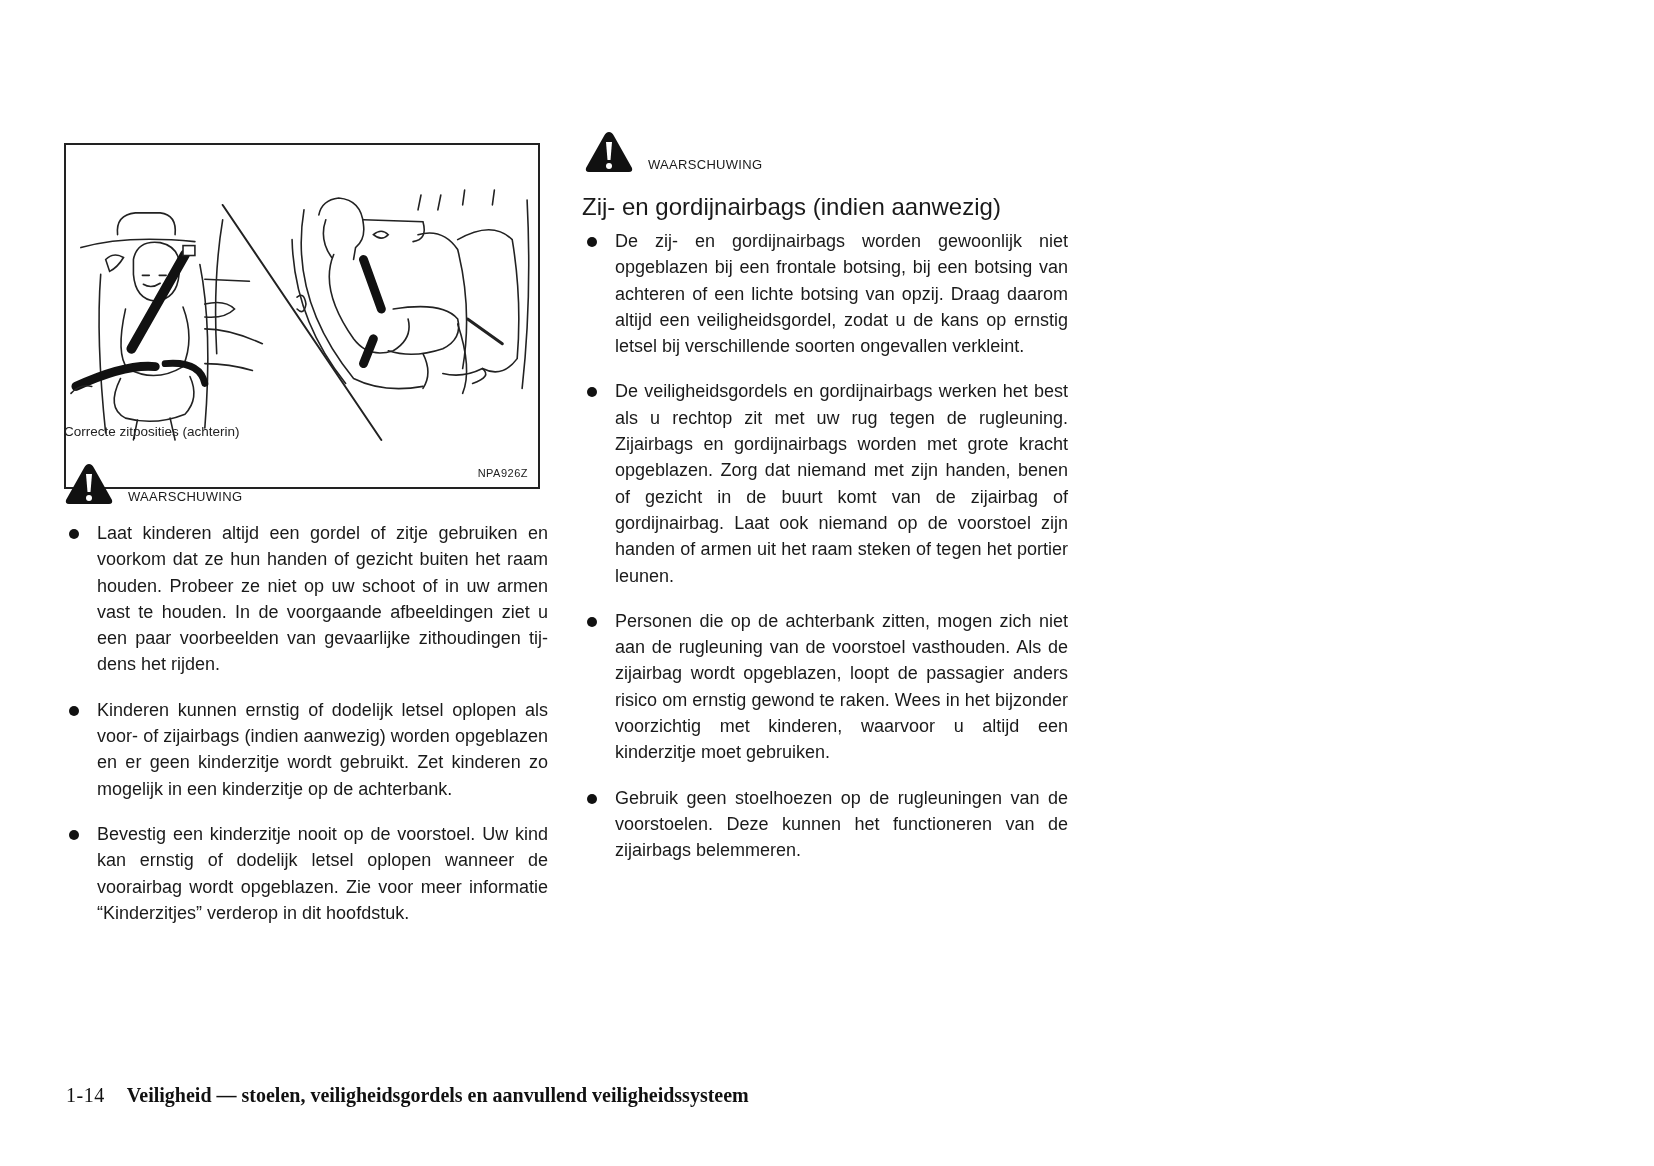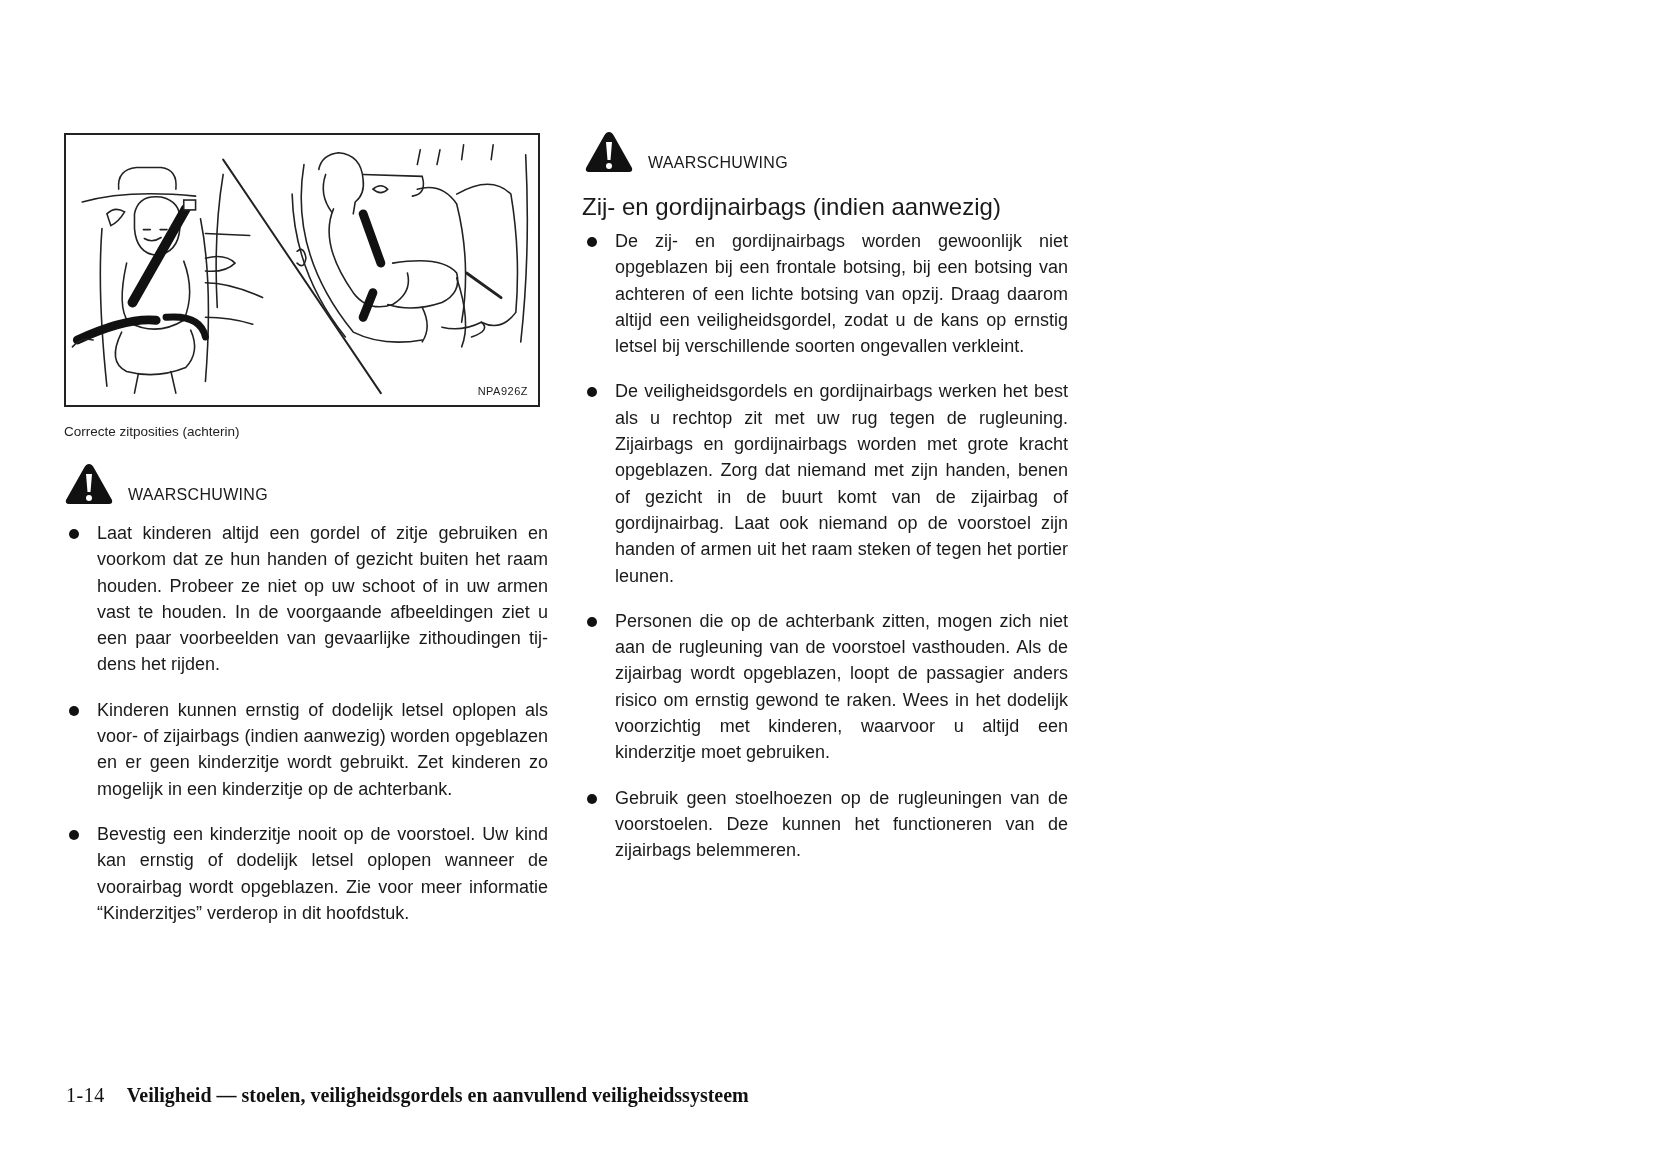--- a/index.html
+++ b/index.html
@@ -1,38 +1,38 @@
 <!DOCTYPE html>
 <html><head>
 <meta charset="utf-8">
 <style>
   html, body { margin: 0; padding: 0; background: #ffffff; }
   body {
     width: 1654px; height: 1166px; position: relative; overflow: hidden;
     font-family: "Liberation Sans", "DejaVu Sans", sans-serif; color: #1a1a1a;
   }
   .figure {
-    position: absolute; left: 64px; top: 133px; width: 476px; height: 274px;
+    position: absolute; left: 64px; top: 143px; width: 476px; height: 346px;
     border: 2px solid #222; box-sizing: border-box; background: #fff;
   }
   .figure svg { position: absolute; left: 0; top: 0; width: 100%; height: 100%; }
   .fig-code {
     position: absolute; right: 10px; bottom: 8px; font-size: 11px; color: #222;
     letter-spacing: 0.5px;
   }
   .caption {
     position: absolute; left: 64px; top: 424px; width: 476px; text-align: left;
     font-size: 13.5px; color: #222;
   }
   .warn-head {
     position: absolute; display: flex; align-items: flex-end;
   }
   .warn-head svg { width: 50px; height: 44px; display: block; }
   .warn-title {
-    font-size: 16px; margin-left: 14px; margin-bottom: 2px; letter-spacing: 0.3px; color: #1a1a1a;
+    font-size: 13px; margin-left: 14px; margin-bottom: 2px; letter-spacing: 0.3px; color: #1a1a1a;
   }
   .col { position: absolute; }
   .col-left { left: 64px; top: 520px; width: 484px; }
   .col-right { left: 582px; top: 228px; width: 486px; }
   .subhead {
     position: absolute; left: 582px; top: 193px; font-size: 24px; color: #1a1a1a;
   }
   ul.bullets { list-style: none; margin: 0; padding: 0; }
   ul.bullets li {
     position: relative; padding-left: 33px; margin-bottom: 19px;
@@ -137,20 +137,20 @@
     <circle cx="25" cy="36" r="3" fill="#fff"></circle>
   </svg>
   <span class="warn-title">WAARSCHUWING</span>
 </div>
 <div class="subhead">Zij- en gordijnairbags (indien aanwezig)</div>
 
 <div class="col col-right">
   <ul class="bullets">
     <li><span class="dot"></span><span>De zij- en gordijnairbags worden gewoonlijk niet opgeblazen bij een frontale botsing, bij een botsing van achteren of een lichte bot­sing van opzij. Draag daarom altijd een veilig­heidsgordel, zodat u de kans op ernstig letsel bij verschillende soorten ongevallen verkleint.</span></li>
     <li><span class="dot"></span><span>De veiligheidsgordels en gordijnairbags wer­ken het best als u rechtop zit met uw rug tegen de rugleuning. Zijairbags en gordijnair­bags worden met grote kracht opgeblazen. Zorg dat niemand met zijn handen, benen of gezicht in de buurt komt van de zijairbag of gordijnairbag. Laat ook niemand op de voor­stoel zijn handen of armen uit het raam ste­ken of tegen het portier leunen.</span></li>
-    <li><span class="dot"></span><span>Personen die op de achterbank zitten, mogen zich niet aan de rugleuning van de voorstoel vasthouden. Als de zijairbag wordt opgebla­zen, loopt de passagier anders risico om ern­stig gewond te raken. Wees in het dodelijk voorzichtig met kinderen, waarvoor u altijd een kinderzitje moet gebruiken.</span></li>
+    <li><span class="dot"></span><span>Personen die op de achterbank zitten, mogen zich niet aan de rugleuning van de voorstoel vasthouden. Als de zijairbag wordt opgebla­zen, loopt de passagier anders risico om ern­stig gewond te raken. Wees in het bijzonder voorzichtig met kinderen, waarvoor u altijd een kinderzitje moet gebruiken.</span></li>
     <li><span class="dot"></span><span>Gebruik geen stoelhoezen op de rugleunin­gen van de voorstoelen. Deze kunnen het functioneren van de zijairbags belemmeren.</span></li>
   </ul>
 </div>
 
 <div class="footer">
   <span class="pnum">1-14</span><span class="ftitle">Veiligheid — stoelen, veiligheidsgordels en aanvullend veiligheidssysteem</span>
 </div>
 
 </body></html>

